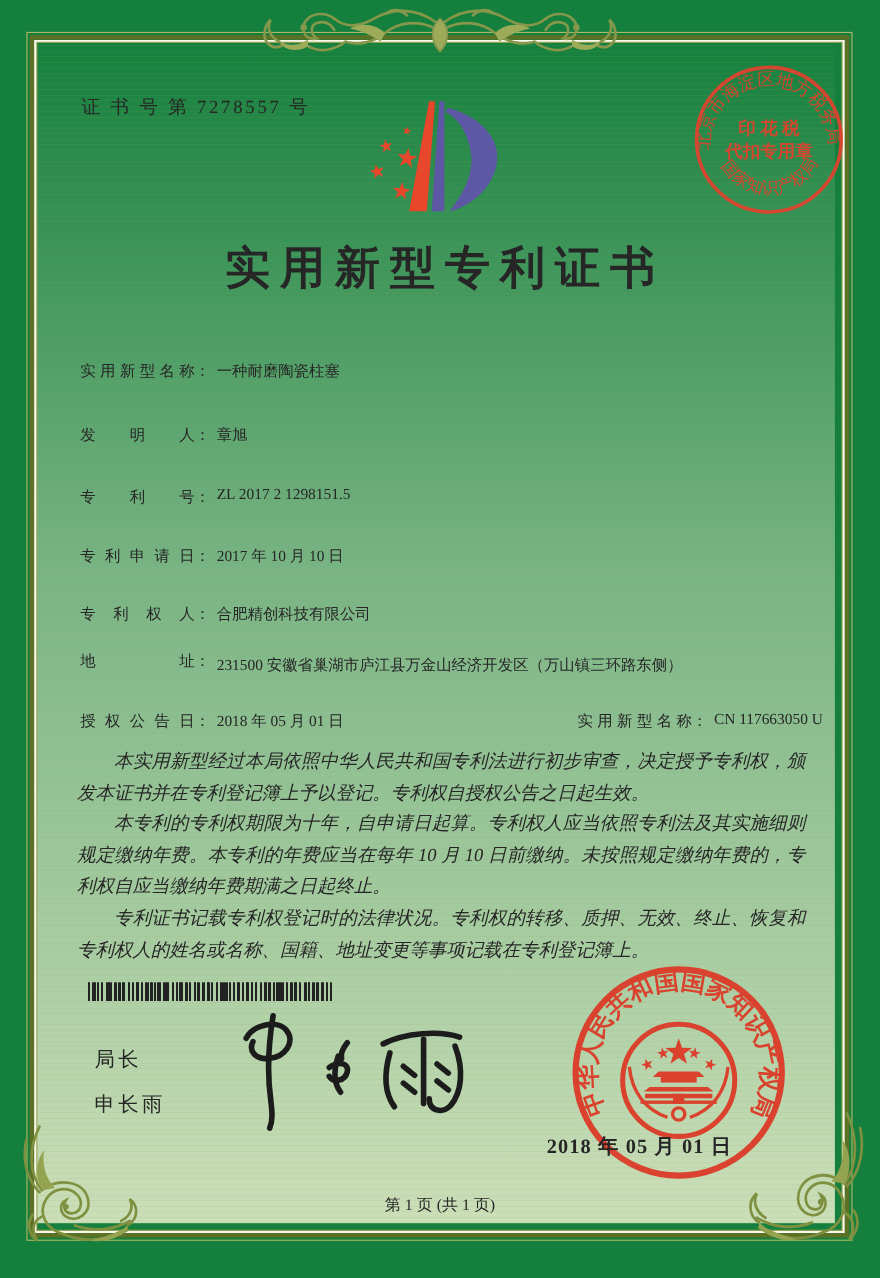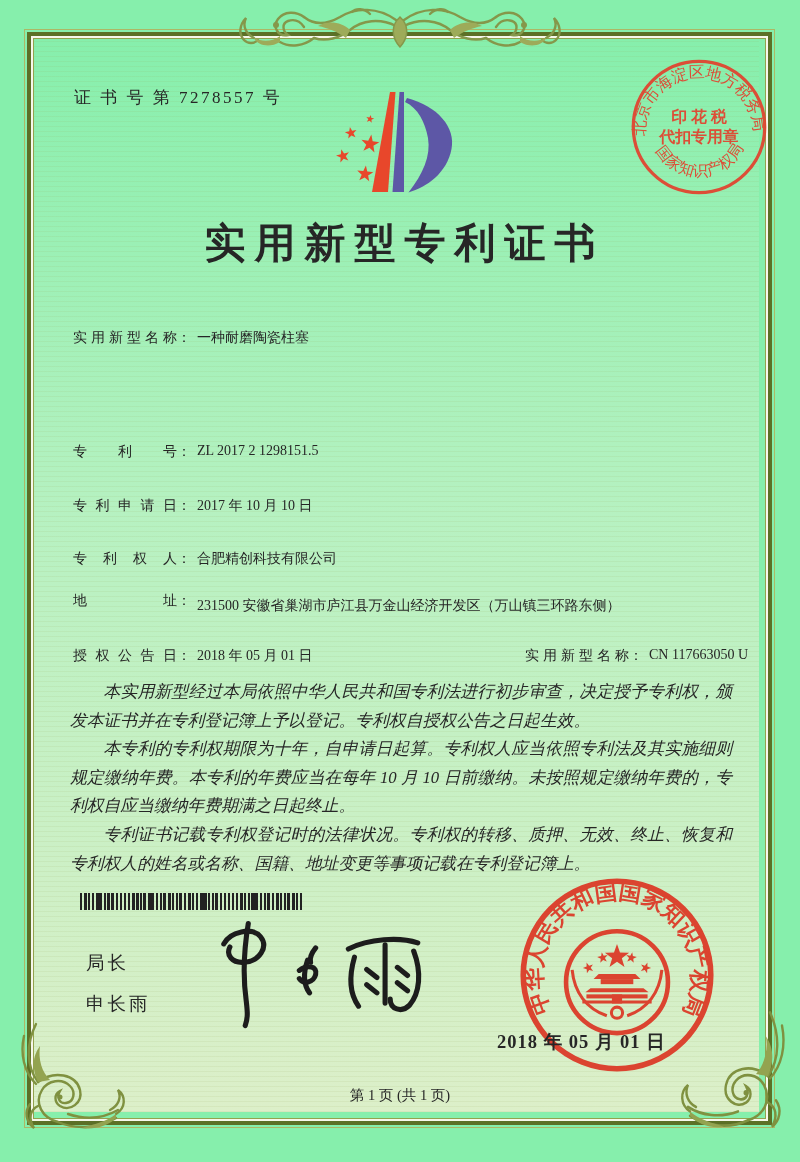--- a/index.html
+++ b/index.html
@@ -1,18 +1,18 @@
 <!DOCTYPE html>
 <html><head>
 <meta charset="utf-8">
 <style>
   html,body{margin:0;padding:0;background:#e8e8e8;}
   .page{
     position:relative;width:800px;height:1162px;overflow:hidden;
-    background:#86efac;
+    background:#15803d;
     font-family:"Liberation Serif","DejaVu Serif",serif;
     color:#262626;
   }
   
   .frame{
     position:absolute;left:27px;top:32px;width:737px;height:1085px;
     border:4px solid #5c7026;
     outline:1px solid #adb765;outline-offset:2px;
     box-shadow:inset 0 0 0 2px #f7f7ec, inset 0 0 0 3px #93a24e;
   }
@@ -154,20 +154,23 @@
       </text>
       <text x="75" y="70" text-anchor="middle" font-size="15.5" font-weight="bold">印 花 税</text>
       <text x="75" y="90" text-anchor="middle" font-size="15.5" font-weight="bold">代扣专用章</text>
     </g>
   </svg>
 
   <div class="title">实用新型专利证书</div>
 
   <div class="field f-name">
     <span class="flabel">实用新型名称</span><span class="fcolon">：</span><span class="fvalue">一种耐磨陶瓷柱塞</span>
+  </div>
+  <div class="field f-inventor">
+    <span class="flabel">发明人</span><span class="fcolon">：</span><span class="fvalue">章旭</span>
   </div>
   <div class="field f-patno">
     <span class="flabel">专利号</span><span class="fcolon">：</span><span class="fvalue">ZL 2017 2 1298151.5</span>
   </div>
   <div class="field f-filing">
     <span class="flabel">专利申请日</span><span class="fcolon">：</span><span class="fvalue">2017 年 10 月 10 日</span>
   </div>
   <div class="field f-patentee">
     <span class="flabel">专利权人</span><span class="fcolon">：</span><span class="fvalue">合肥精创科技有限公司</span>
   </div>

